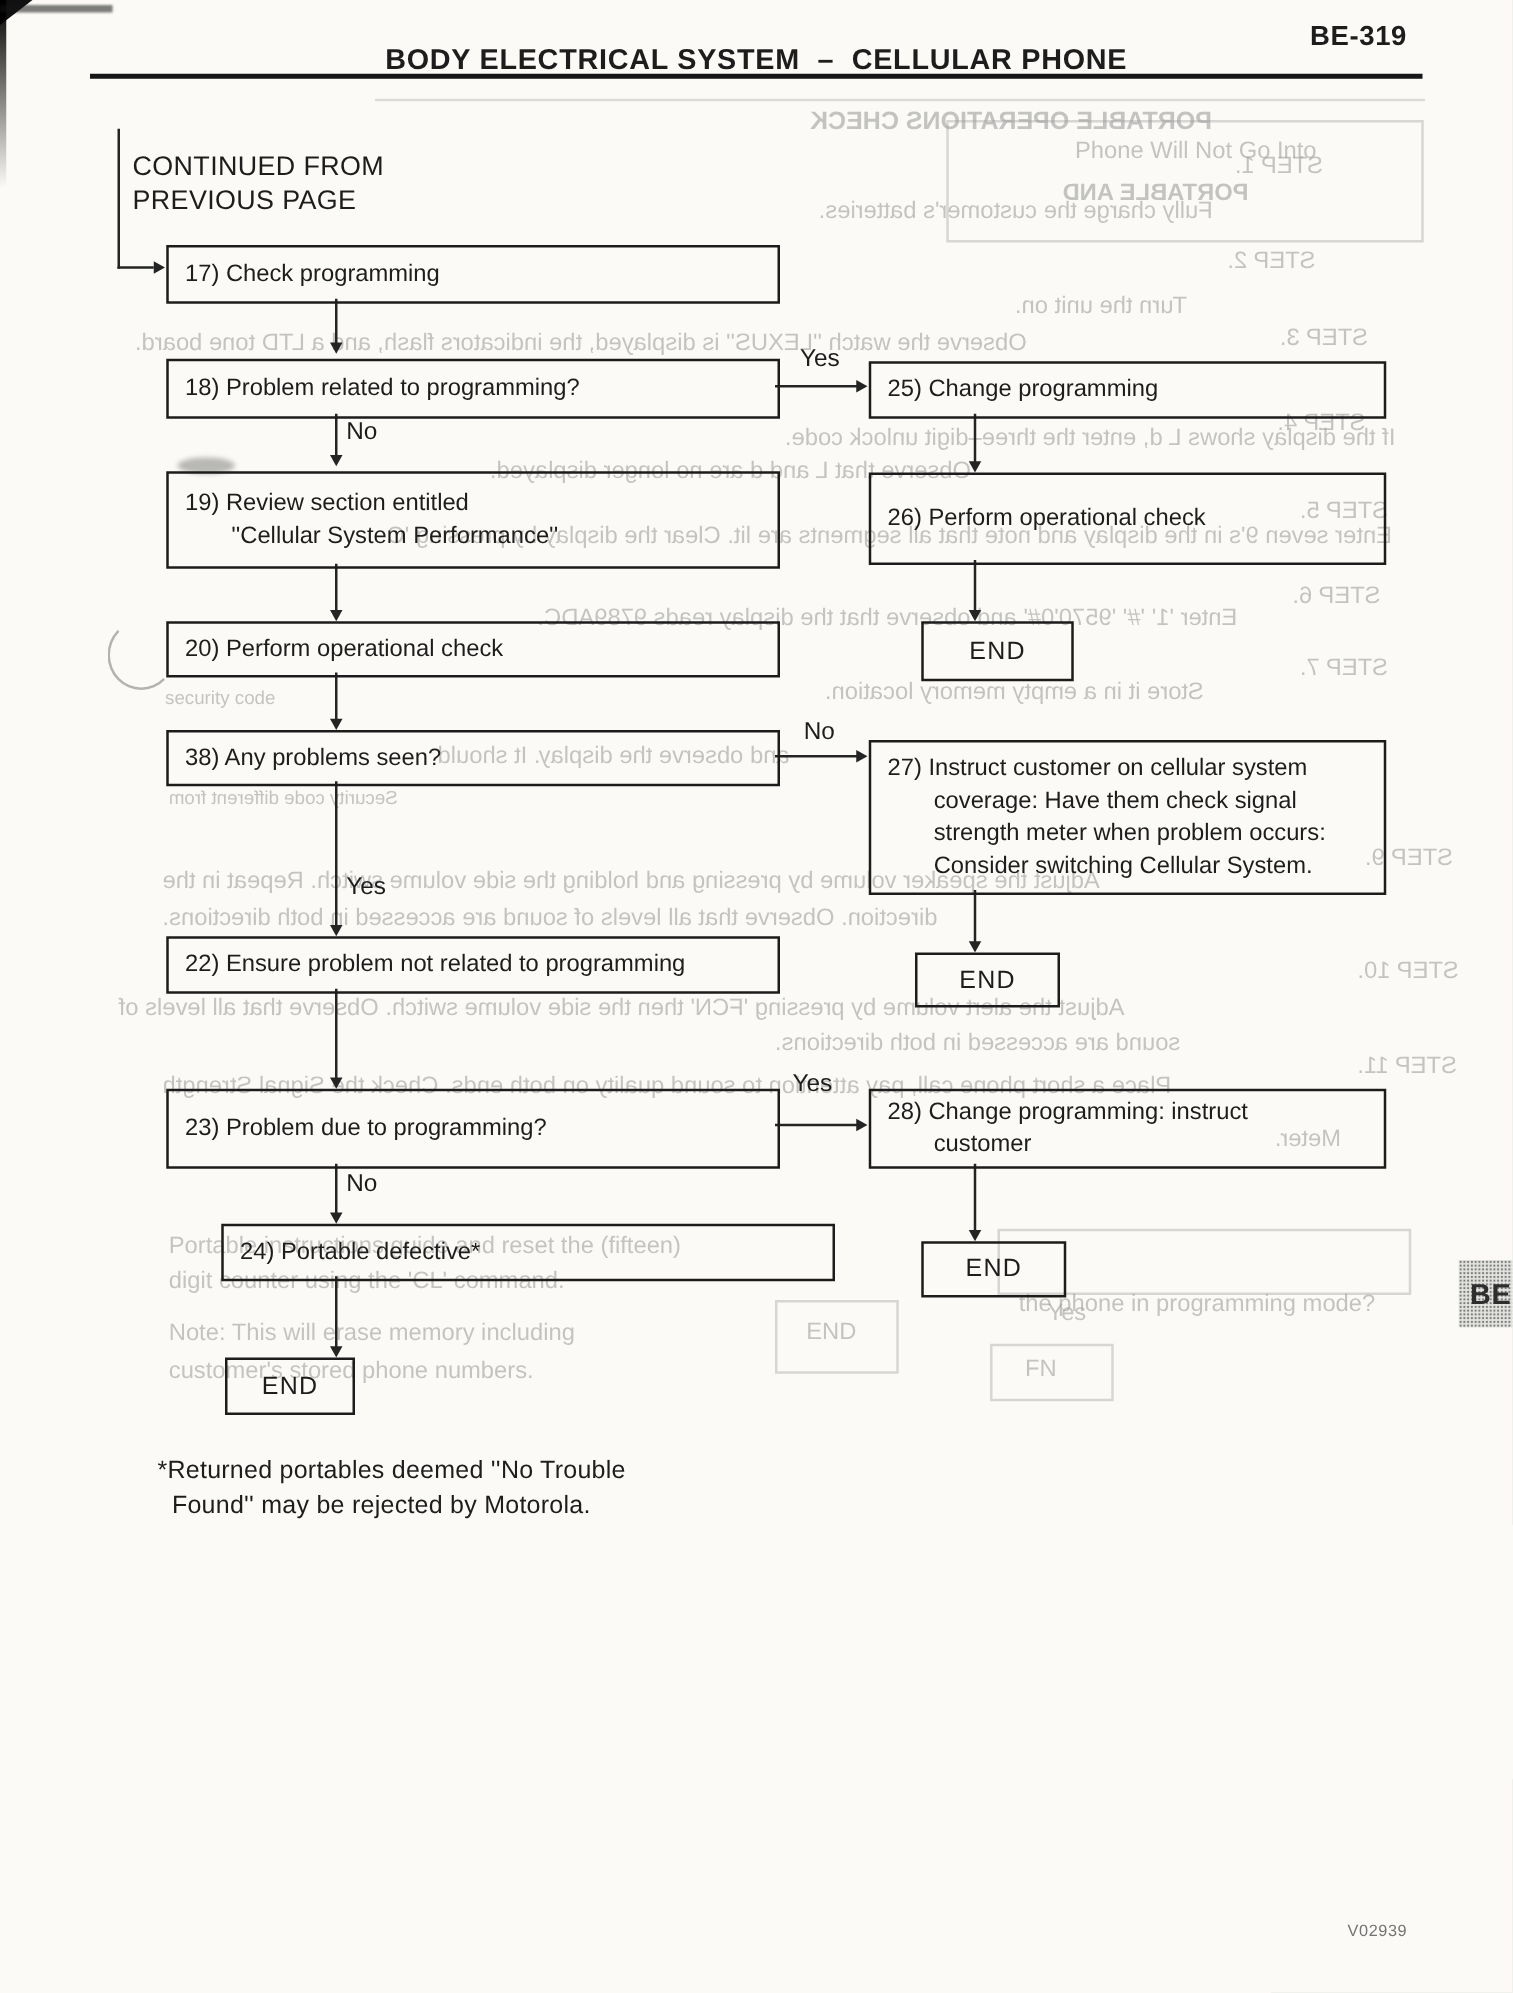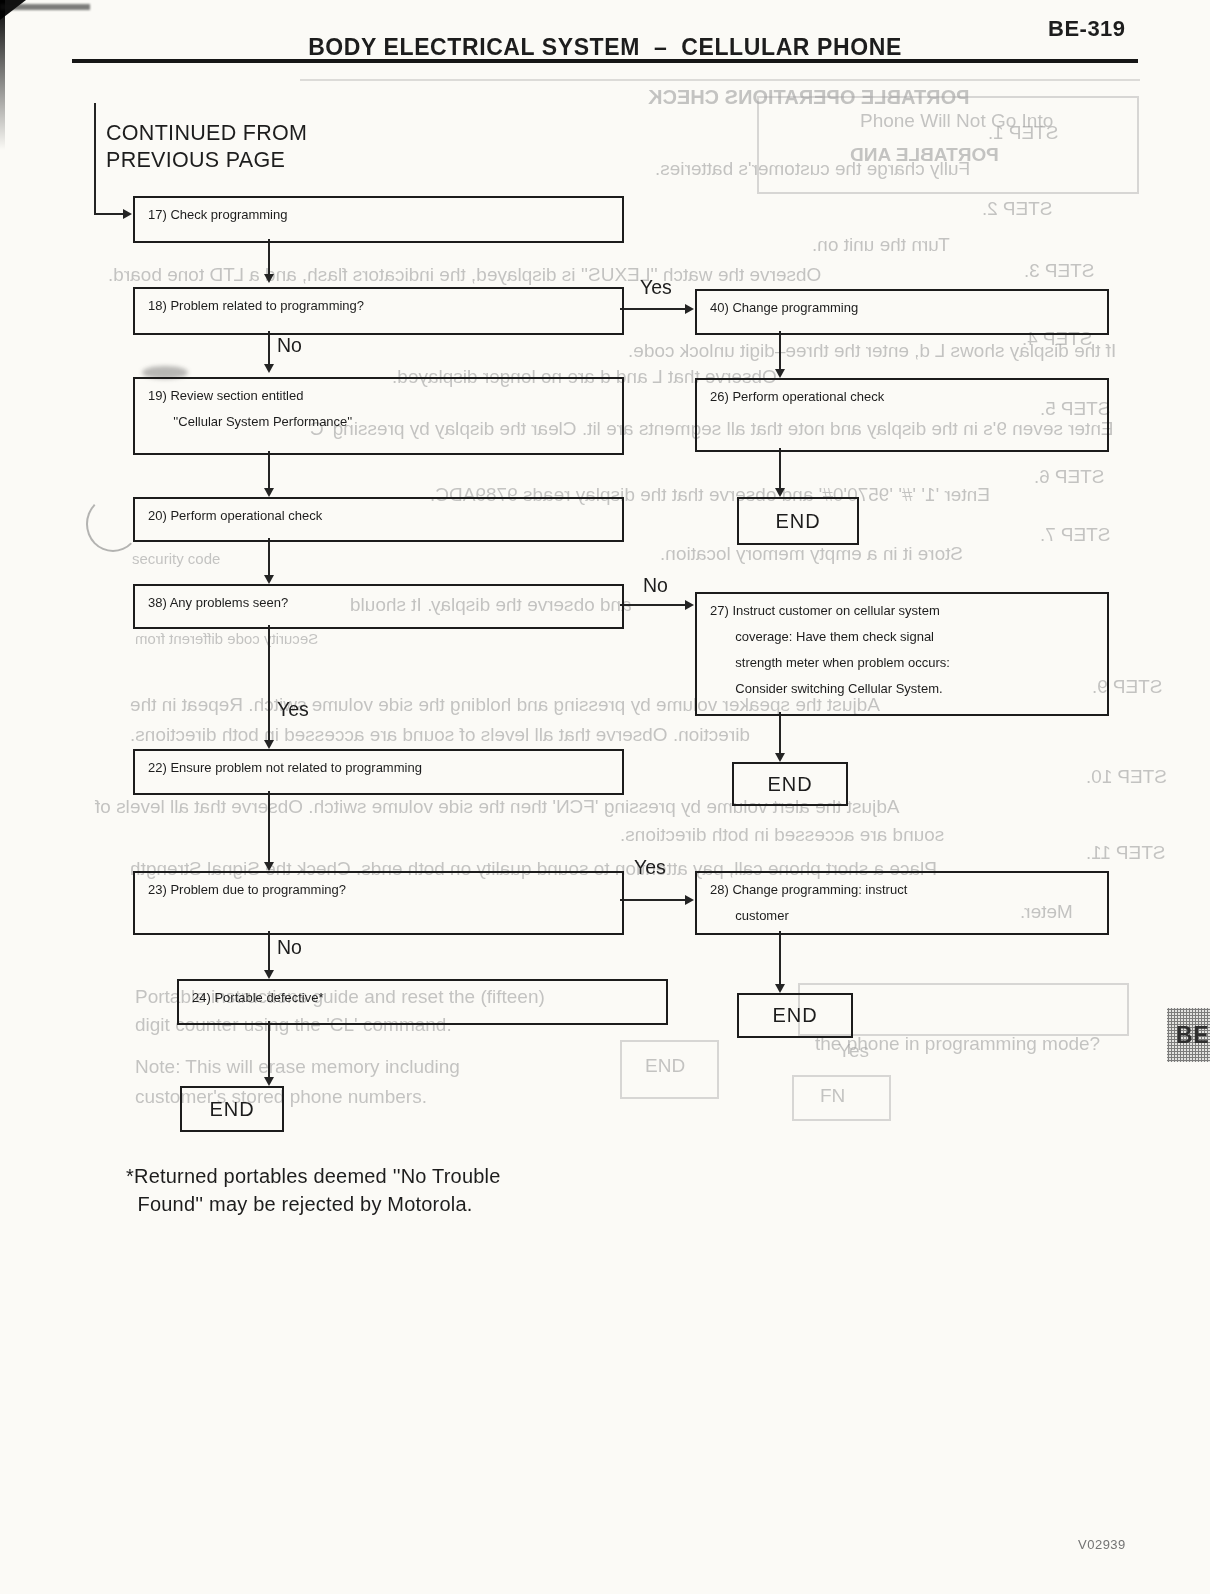--- a/index.html
+++ b/index.html
@@ -28,21 +28,21 @@
   .hdr-rule-echo{position:absolute;left:300px;top:79px;width:840px;height:2px;background:rgba(0,0,0,.12);}
   
   .g{position:absolute;white-space:nowrap;color:#9f9f9f;opacity:.6;
      font-size:19px;filter:blur(.4px);}
   .gm{transform:scaleX(-1);}
   .gb{position:absolute;border:2px solid rgba(140,140,140,.32);}
   .gbold{font-weight:bold;}
   .gsm{font-size:15px;}
   
   .node{position:absolute;border:2.5px solid #1c1c1c;background:transparent;
-    display:flex;align-items:flex-start;font-size:13px;line-height:26px;}
+    display:flex;align-items:center;font-size:19px;line-height:26px;}
   .node span{display:block;padding:4px 10px 4px 13px;white-space:pre-wrap;}
   .endbox{position:absolute;border:2.5px solid #1c1c1c;display:flex;
     align-items:center;justify-content:center;font-size:20px;letter-spacing:1px;}
   .vl{position:absolute;width:2px;background:#242424;}
   .hl{position:absolute;height:2px;background:#242424;}
   .ah-d{position:absolute;width:0;height:0;
     border-left:5px solid transparent;border-right:5px solid transparent;
     border-top:9px solid #242424;}
   .ah-r{position:absolute;width:0;height:0;
     border-top:5px solid transparent;border-bottom:5px solid transparent;
@@ -190,21 +190,21 @@
     </div>
   <div class="node" style="left:133px;top:871px;width:487px;height:60px;">
       <span>23) Problem due to programming?</span>
     </div>
   <div class="node" style="left:133px;top:979px;width:487px;height:42px;margin-left:44px;">
       <span>24) Portable defective*</span>
     </div>
   <div class="endbox" style="left:180px;top:1086px;width:100px;height:42px;">END</div>
 
   <div class="node" style="left:695px;top:289px;width:410px;height:42px;">
-      <span>40) Change programming</span>
+      <span>25) Change programming</span>
     </div>
   <div class="node" style="left:695px;top:378px;width:410px;height:70px;">
       <span>26) Perform operational check</span>
     </div>
   <div class="endbox" style="left:737px;top:497px;width:118px;height:44px;">END</div>
   <div class="node" style="left:695px;top:592px;width:410px;height:120px;">
       <span>27) Instruct customer on cellular system
        coverage: Have them check signal
        strength meter when problem occurs:
        Consider switching Cellular System.</span>

